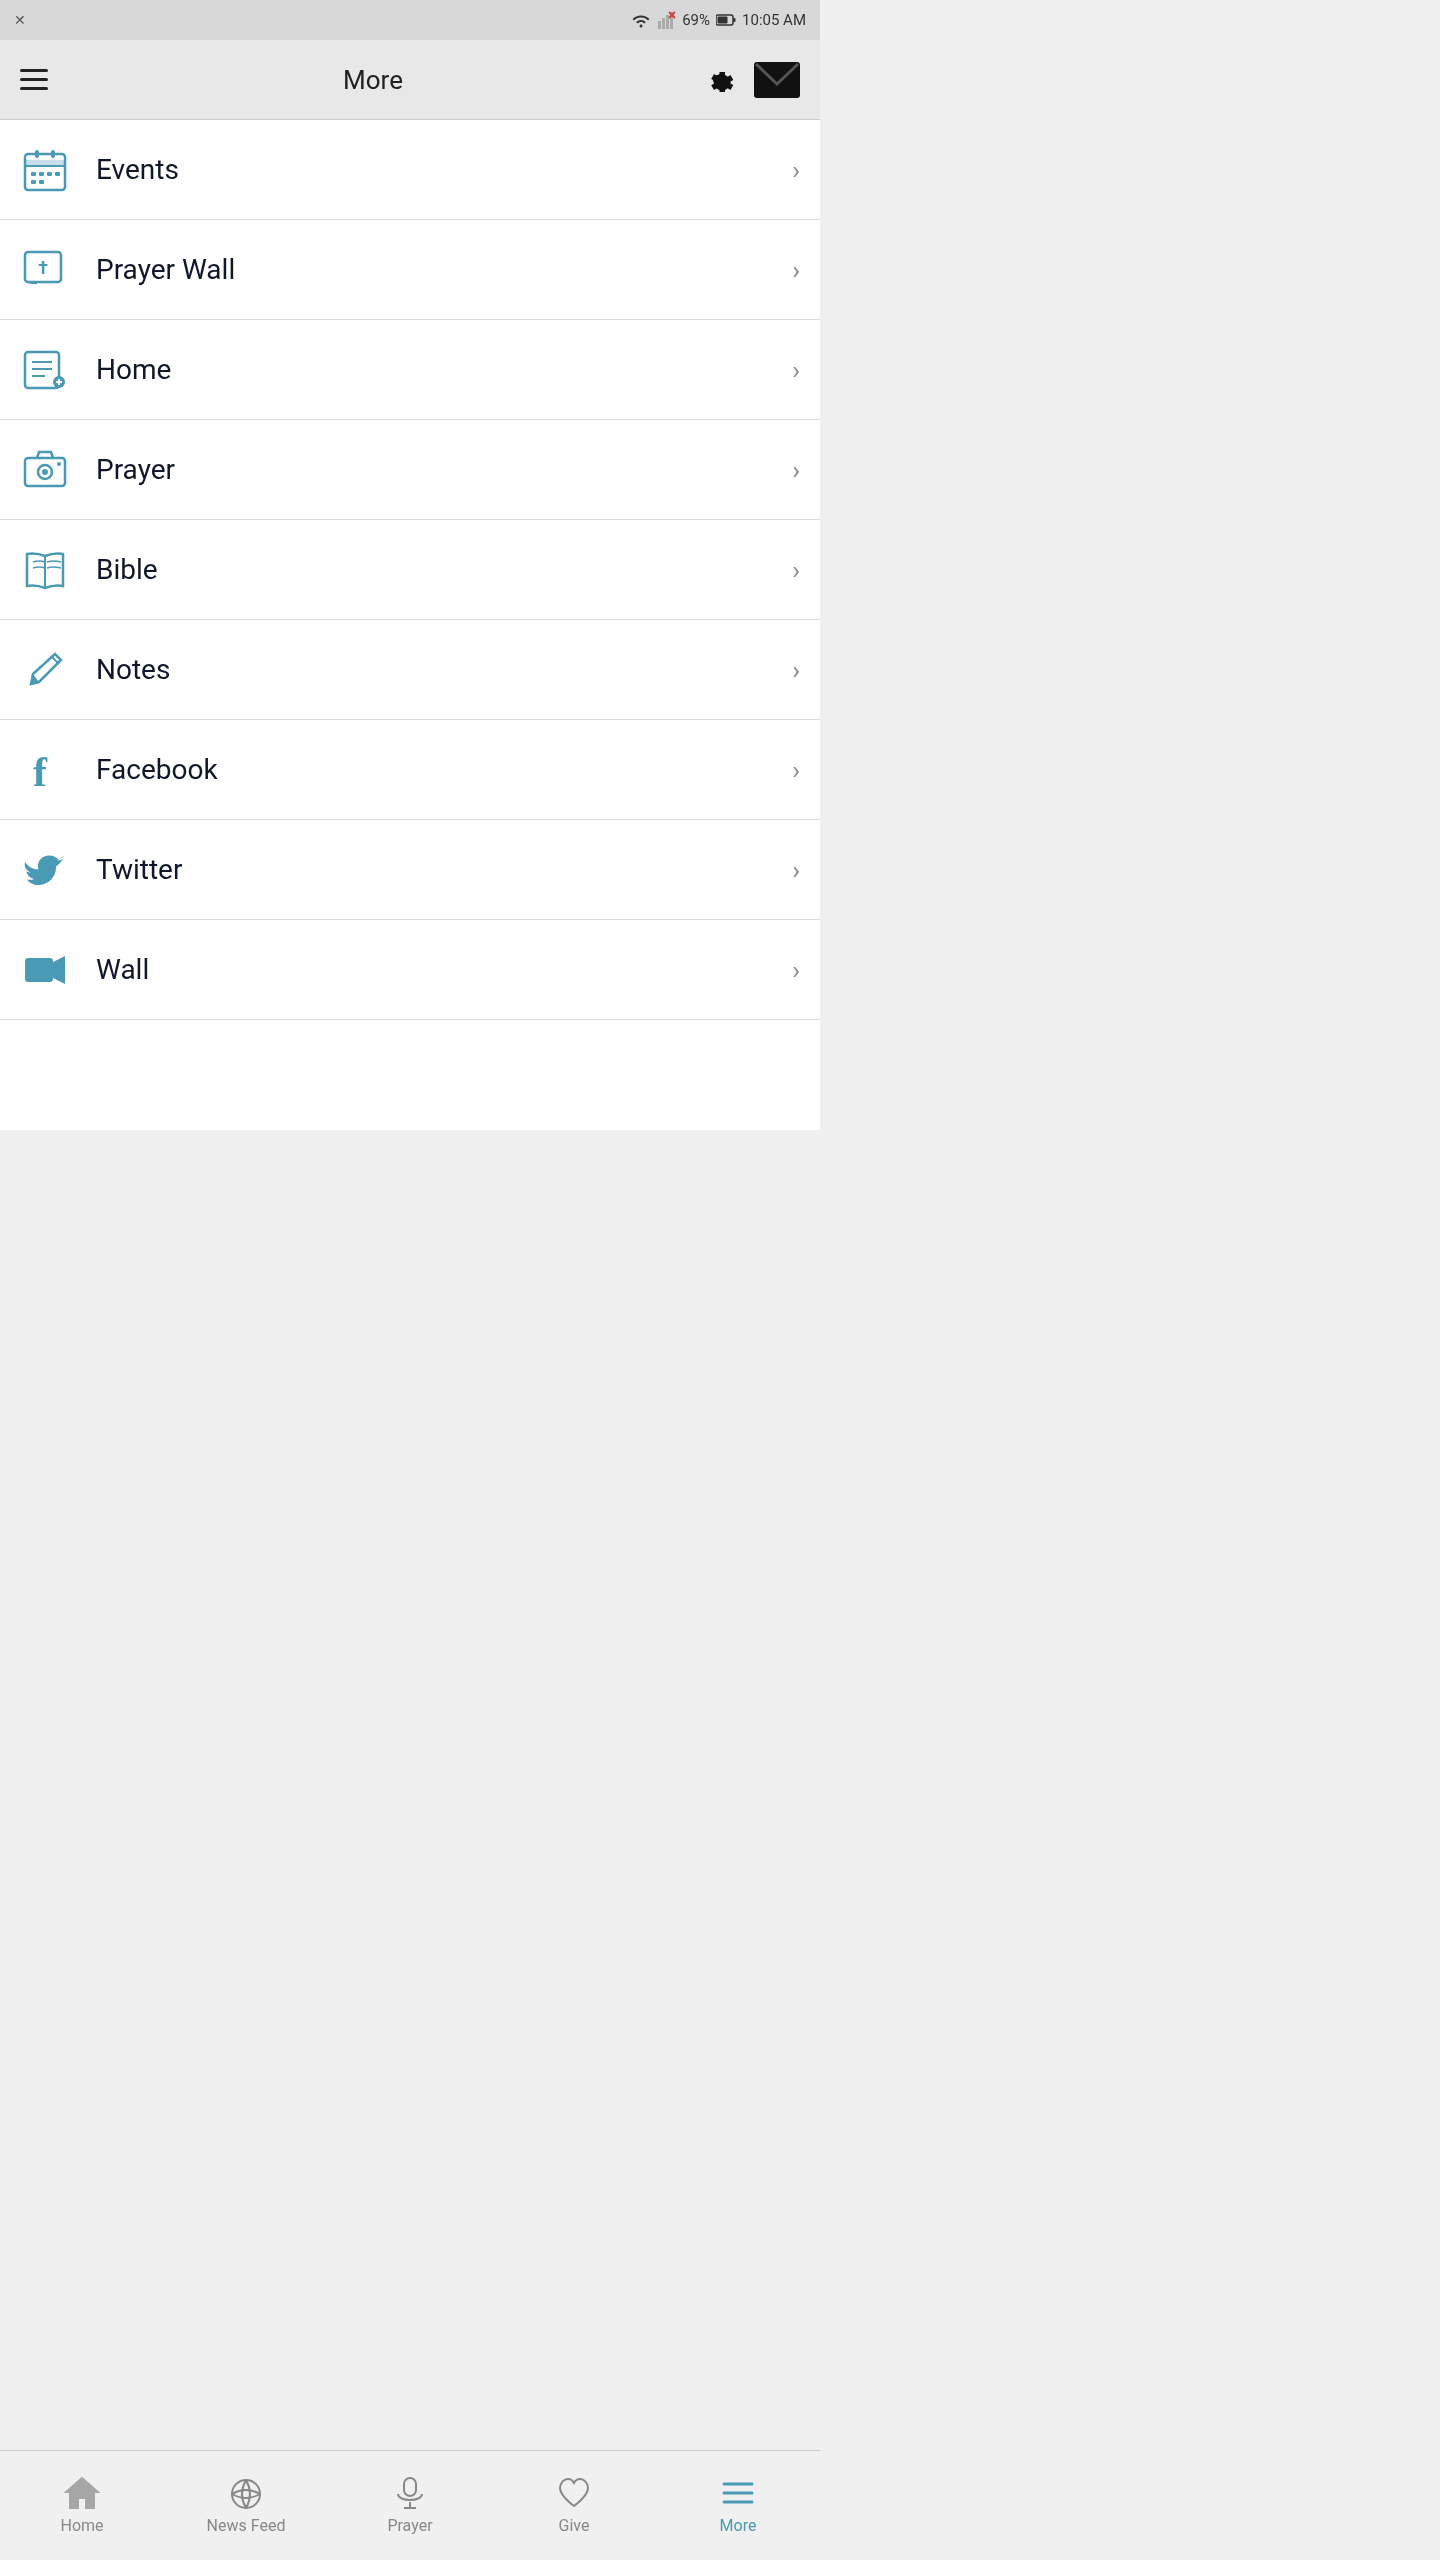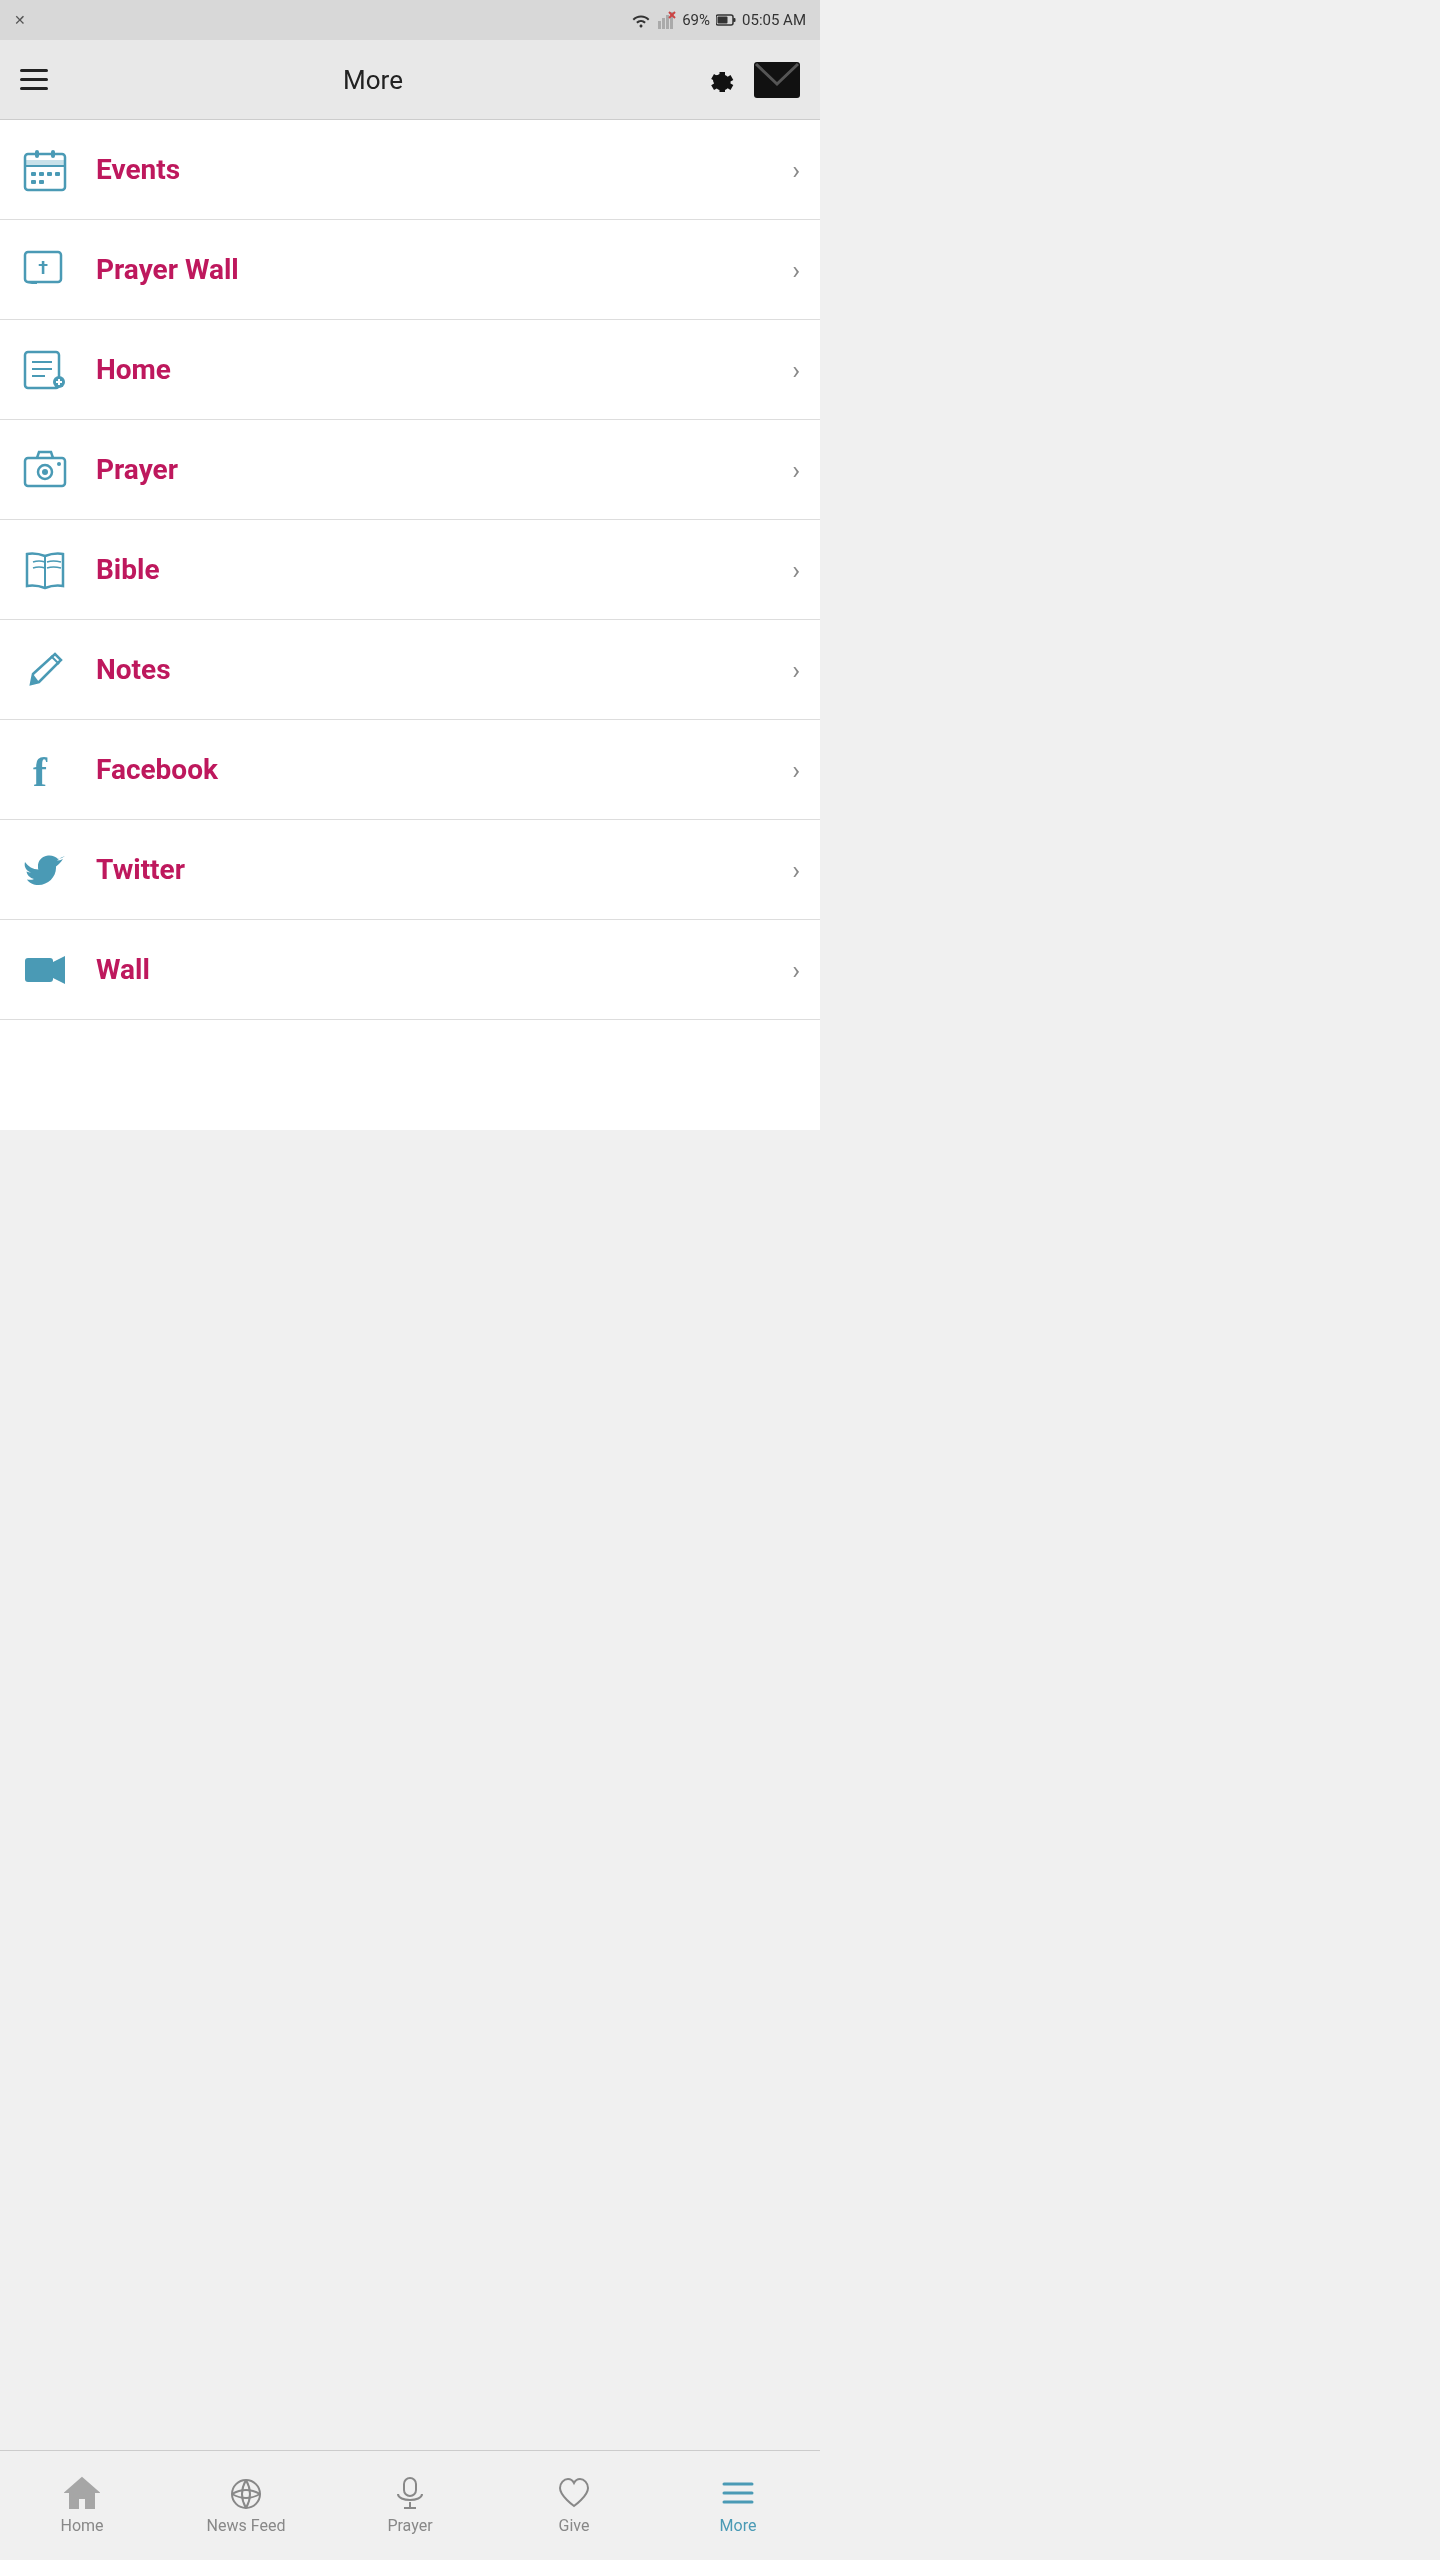--- a/index.html
+++ b/index.html
@@ -110,22 +110,22 @@
       height: 50px;
       display: flex;
       align-items: center;
       justify-content: center;
       color: #4a9ab5;
       font-size: 34px;
     }
 
     .menu-label {
       font-size: 28px;
-      color: #be185d;
-      font-weight: 700;
+      color: #0f172a;
+      font-weight: 400;
     }
 
     .chevron-right {
       color: #888;
       font-size: 26px;
     }
 
     
     .bottom-nav {
       position: fixed;
@@ -185,21 +185,21 @@
       <line x1="11" y1="1" x2="17" y2="7" stroke="#cc4444" stroke-width="2"></line>
       <line x1="17" y1="1" x2="11" y2="7" stroke="#cc4444" stroke-width="2"></line>
     </svg>
     <span>69%</span>
 
     <svg width="20" height="12" viewBox="0 0 20 12" fill="none">
       <rect x="0" y="1" width="17" height="10" rx="2" stroke="#333" stroke-width="1.5"></rect>
       <rect x="1.5" y="2.5" width="10" height="7" rx="1" fill="#333"></rect>
       <rect x="17" y="4" width="2.5" height="4" rx="1" fill="#333"></rect>
     </svg>
-    <span>05:05 AM</span>
+    <span>10:05 AM</span>
   </div>
 </div>
 
 <div class="header">
   <div class="hamburger-icon">
     <span></span>
     <span></span>
     <span></span>
   </div>
   <span class="header-title">More</span>

